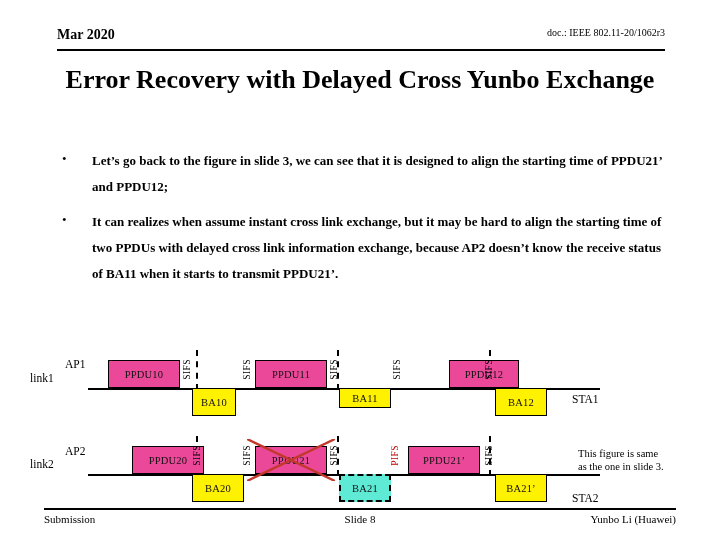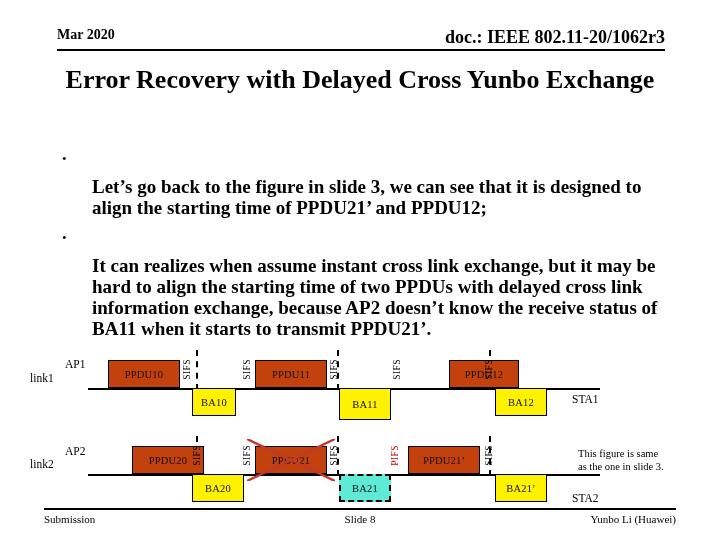--- a/index.html
+++ b/index.html
@@ -16,21 +16,21 @@
   #slide-header{
     position:absolute;left:57px;top:27px;width:608px;height:22px;
     border-bottom:2.5px solid #000;
   }
   #slide-header .hdr-left{
     position:absolute;left:0;top:0;
     font-size:14px;font-weight:bold;
   }
   #slide-header .hdr-right{
     position:absolute;right:0;top:0;
-    font-size:18px;font-weight:bold;white-space:nowrap;
+    font-size:10px;font-weight:normal;white-space:nowrap;
   }
 
   
   #slide-title{
     position:absolute;left:60px;top:63px;width:600px;
     text-align:center;
     font-size:26px;font-weight:bold;line-height:1.28;
   }
 
   
@@ -40,37 +40,36 @@
   .bullet-row{
     display:flex;align-items:flex-start;
     margin-bottom:9px;
   }
   .bullet-mark{
     width:30px;flex:0 0 30px;
     font-size:13px;line-height:21px;text-align:left;padding-left:6px;
   }
   .bullet-text{
     flex:1;
-    font-size:19px;font-weight:bold;line-height:21px;
+    font-size:13px;font-weight:bold;line-height:26px;
     text-align:left;
-    margin-top:28px;
   }
 
   
   #timing-diagram{
     position:absolute;left:0;top:330px;width:720px;height:180px;
   }
   .axis-line{position:absolute;height:2px;background:#000;}
   .row-label{position:absolute;font-size:11.5px;white-space:nowrap;}
   .ap-label{position:absolute;font-size:11.5px;white-space:nowrap;}
   .sta-label{position:absolute;font-size:11.5px;white-space:nowrap;}
 
   .ppdu-box{
     position:absolute;
-    background:#c2410c;
+    background:#ec4899;
     border:1.6px solid #000;
     box-sizing:border-box;
     font-size:10.5px;
     color:#111;
     display:flex;align-items:center;justify-content:center;
     letter-spacing:.2px;
   }
   .ba-box{
     position:absolute;
     background:#FFF200;
@@ -150,21 +149,21 @@
     <span class="sta-label" style="left:572px;top:63px;">STA1</span>
     <div class="axis-line" style="left:88px;top:58px;width:512px;"></div>
     <div id="link1-shapes">
         <div class="sync-dash" style="left: 196px; top: 20px; height: 40px;"></div>
         <div class="sync-dash" style="left: 337px; top: 20px; height: 40px;"></div>
         <div class="sync-dash" style="left: 489px; top: 20px; height: 40px;"></div>
         <div class="ppdu-box" style="left: 108px; top: 30px; width: 72px; height: 28px;">PPDU10</div>
         <div class="ppdu-box" style="left: 255px; top: 30px; width: 72px; height: 28px;">PPDU11</div>
         <div class="ppdu-box" style="left: 410px; top: 30px; width: 70px; height: 28px; margin-left: 39px;">PPDU12</div>
         <div class="ba-box" style="left: 192px; top: 58px; width: 44px; height: 28px;">BA10</div>
-        <div class="ba-box" style="left: 339px; top: 58px; width: 52px; height: 32px;">BA11</div>
+        <div class="ba-box" style="left: 339px; top: 58px; width: 52px; height: 20px;">BA11</div>
         <div class="ba-box" style="left: 495px; top: 58px; width: 52px; height: 28px;">BA12</div>
         <span class="ifs-label" style="left: 182px; top: 29px;">SIFS</span>
         <span class="ifs-label" style="left: 242px; top: 29px;">SIFS</span>
         <span class="ifs-label" style="left: 329px; top: 29px;">SIFS</span>
         <span class="ifs-label" style="left: 392px; top: 29px;">SIFS</span>
         <span class="ifs-label" style="left: 484px; top: 29px;">SIFS</span>
       </div>
   </div>
 
   <div>

